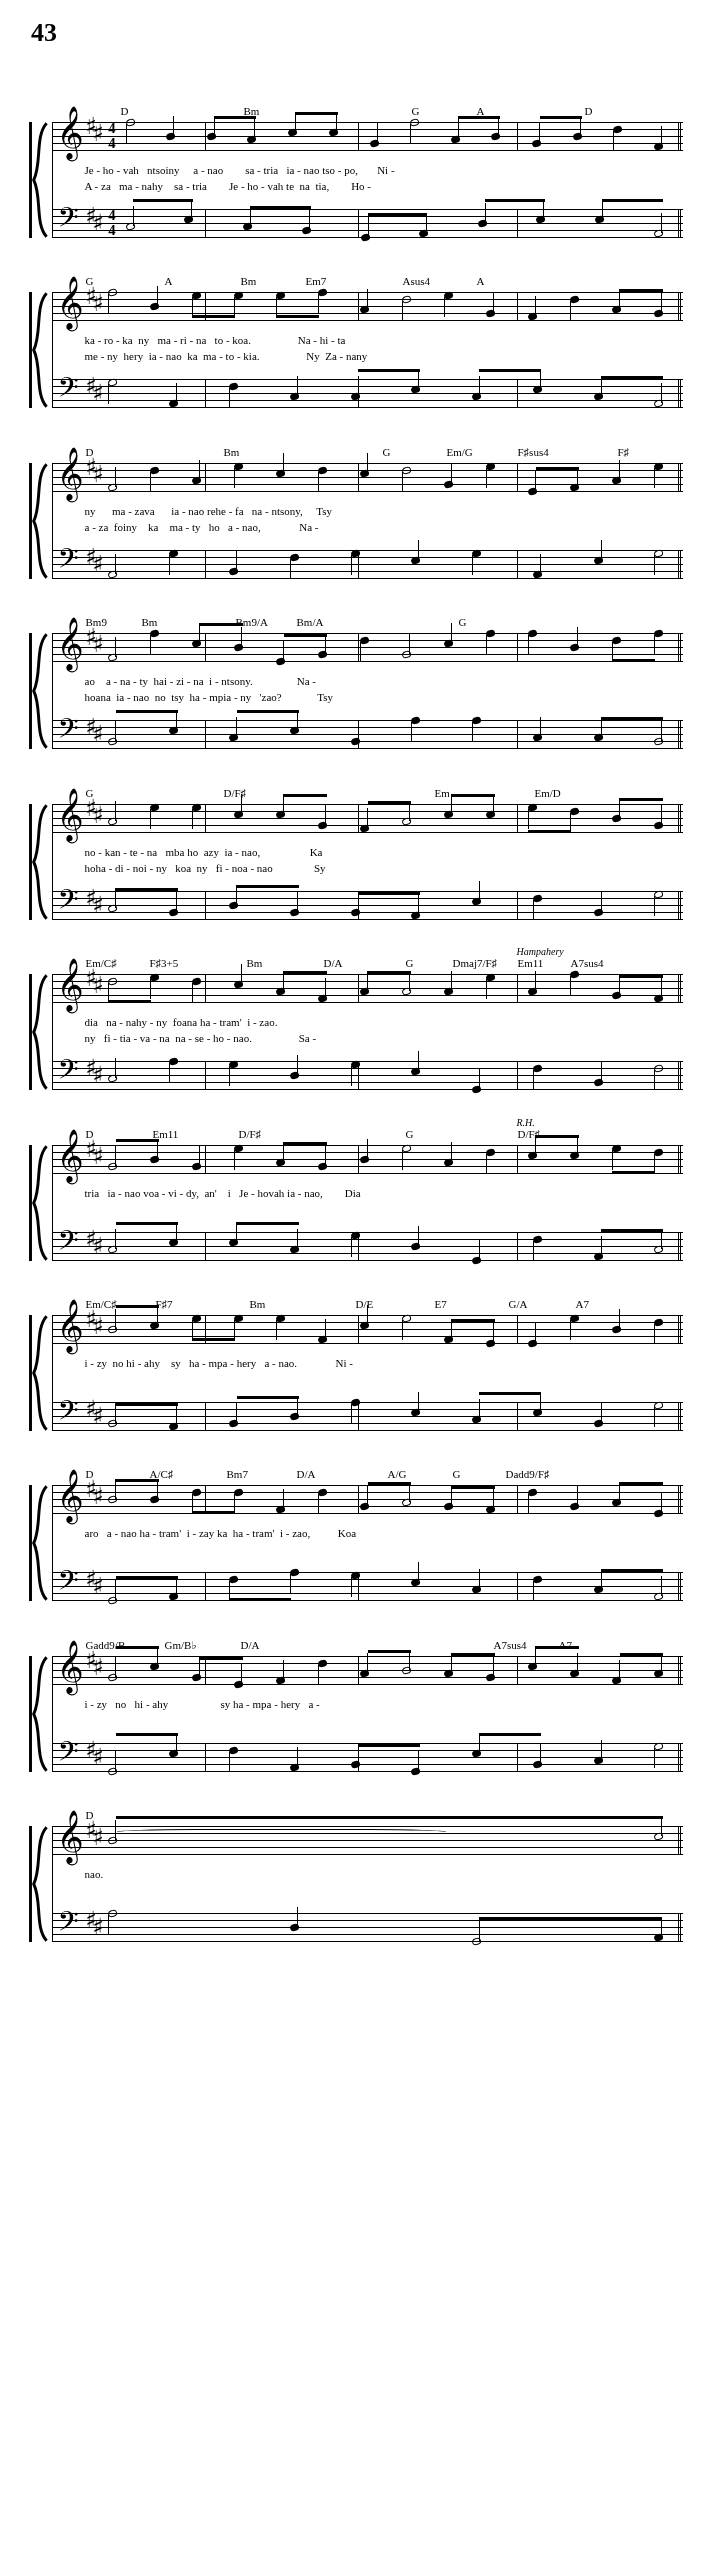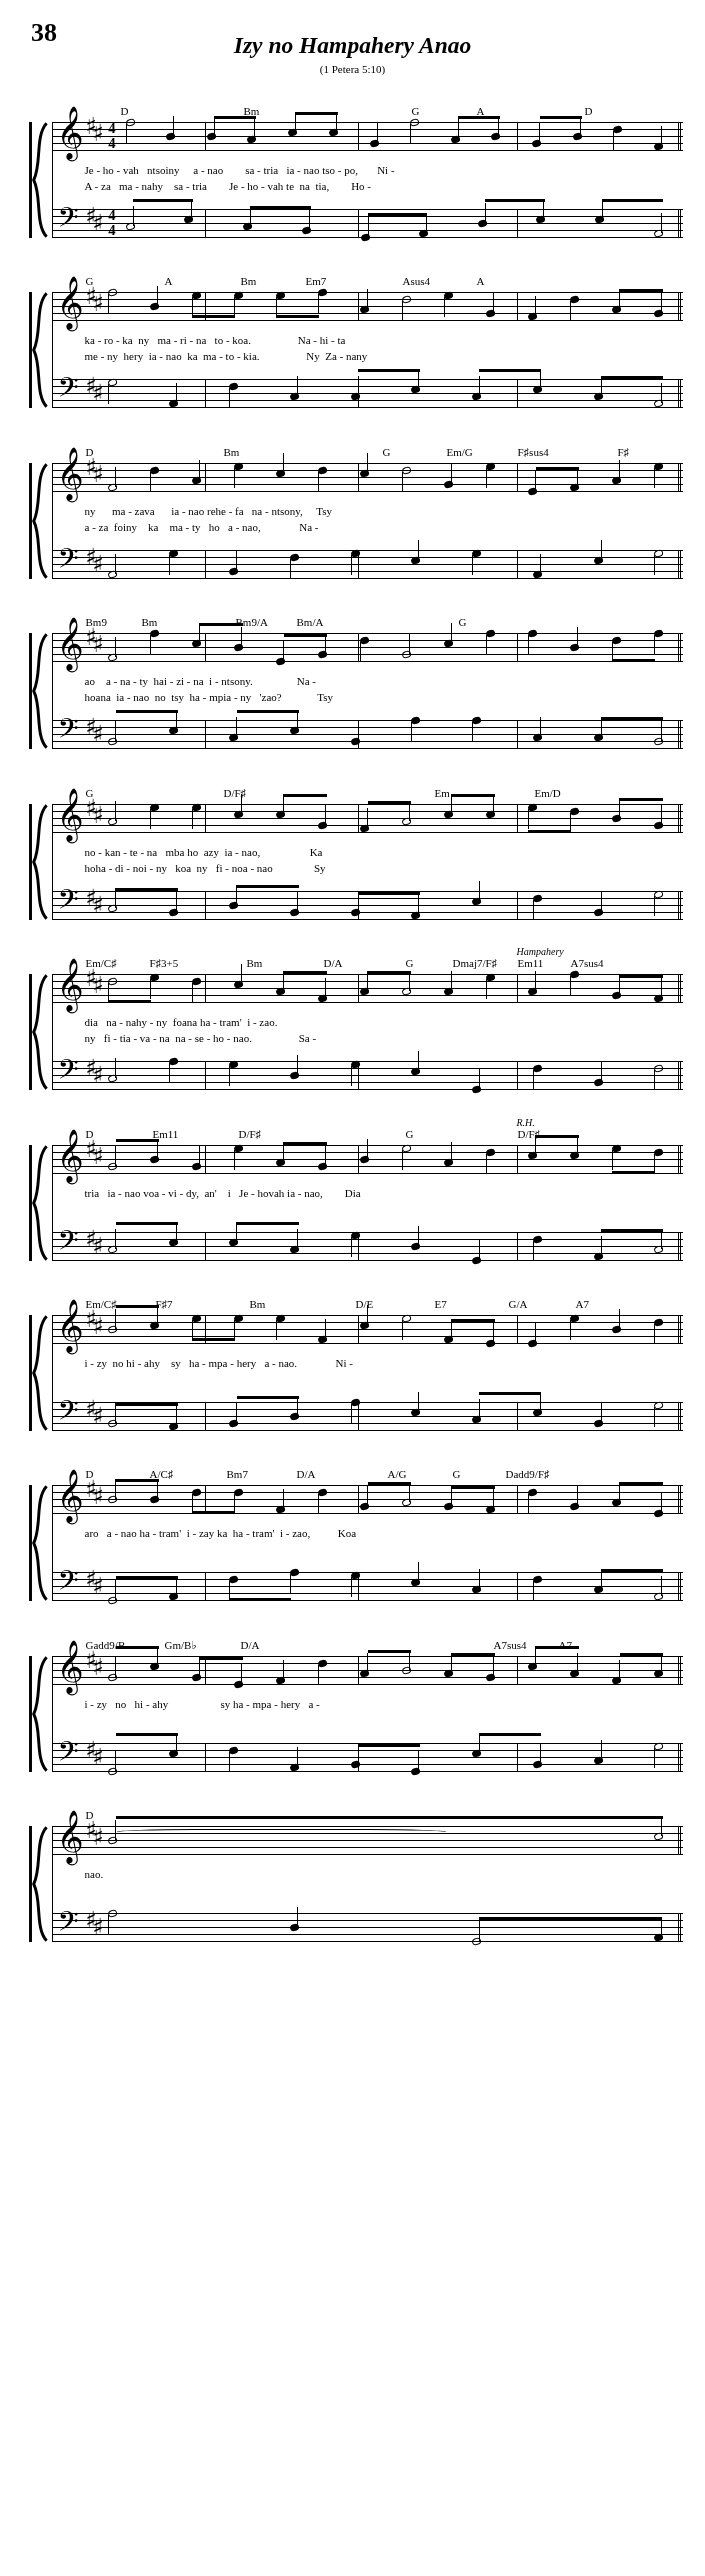--- a/index.html
+++ b/index.html
@@ -197,23 +197,21 @@
     border-radius: 50%/100%;
     height: 5.3px;
     border-left: 0; border-right: 0; border-bottom: 0;
   }
 </style>
 </head>
 <body>
 
 <div class="page">
 
-  <div class="hymn-number">38</div>
-  <div class="title">Izy no Hampahery Anao</div>
-  <div class="subtitle">(1 Petera 5:10)</div>
+  <div class="hymn-number">43</div>
 
   <div id="systems-root">
       <div class="system" style="top:97px;height:159px;">
         <div class="staff-block" style="height:159px;">
           <div class="brace" style="top:25px;height:116px;">
             <svg width="20" height="116" viewBox="0 0 34 198">
               <path d="M30 2 C10 23.759999999999998 22 71.28 8 99 C22 126.72 10 174.24 30 196" fill="none" stroke="#000" stroke-width="5"></path>
               <rect x="0" y="0" width="5" height="198" fill="#000"></rect>
             </svg>
           </div>

